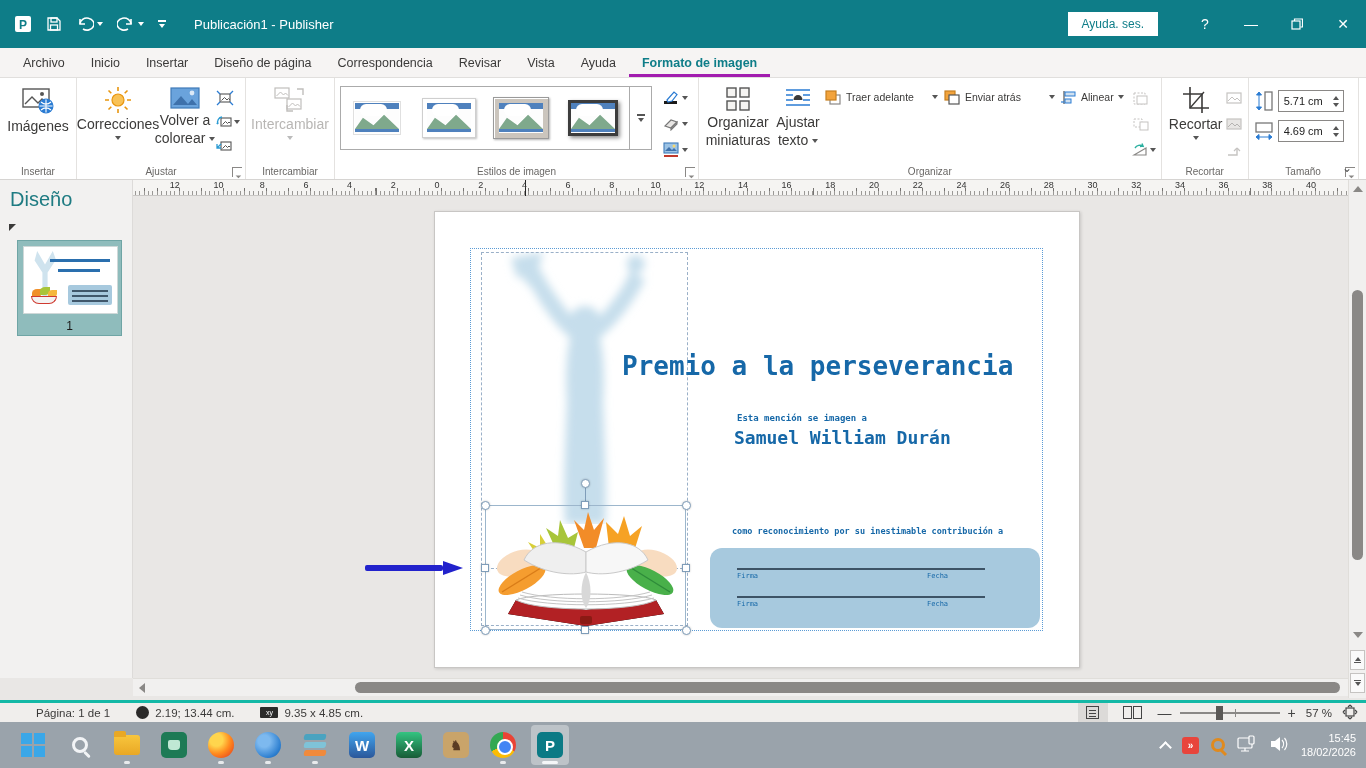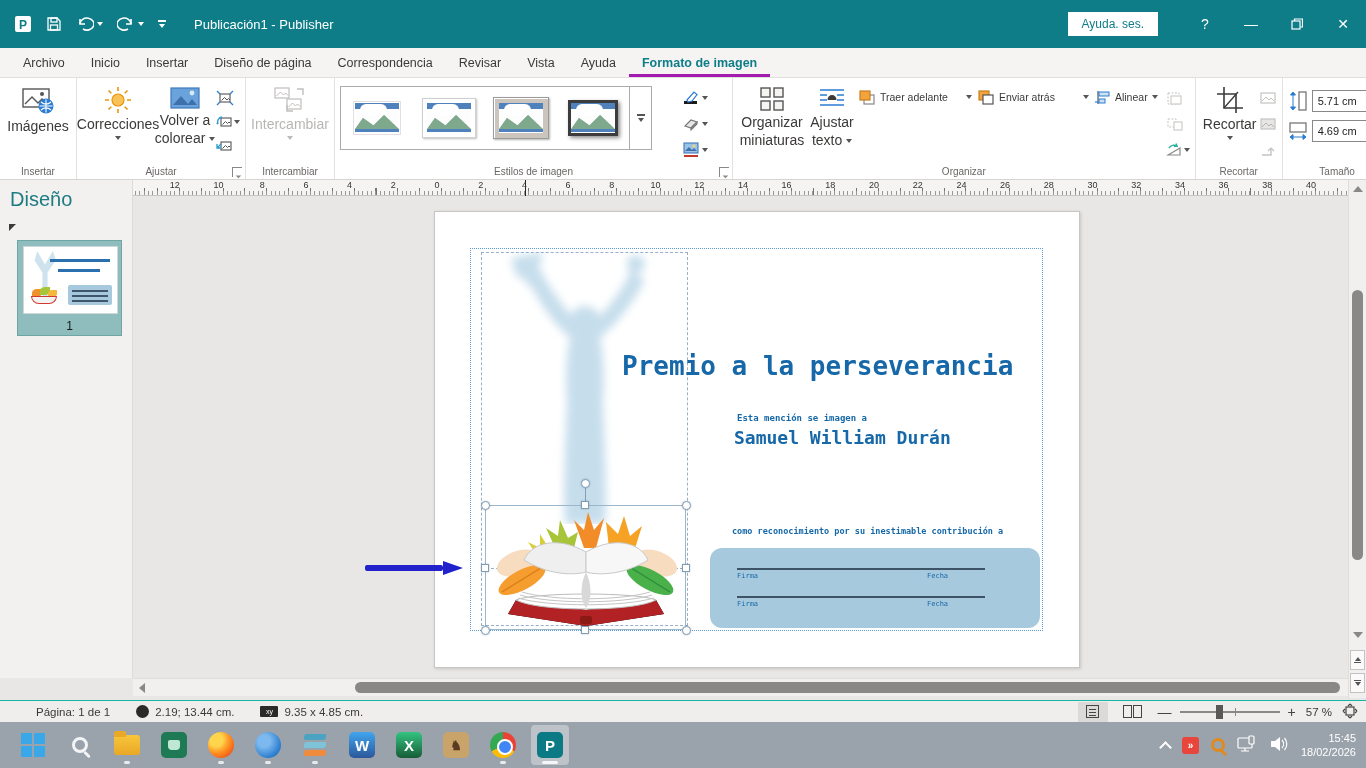--- a/index.html
+++ b/index.html
@@ -130,21 +130,21 @@
   .vscroll { position:absolute; right:0; top:180px; width:18px; height:518px; background:#f1f0ef; border-left:1px solid #e0deda; }
   .vthumb { position:absolute; left:3px; top:110px; width:11px; height:270px; background:#8a8886; border-radius:6px; }
   .varrow { position:absolute; left:4px; width:0; height:0; border-left:5px solid transparent; border-right:5px solid transparent; }
   .vpbtn { position:absolute; left:1px; width:15px; height:20px; border:1px solid #c5c3c1; background:#fafafa; display:flex; align-items:center; justify-content:center; flex-direction:column; gap:1px; }
   .vpbtn .bar { width:7px; height:1px; background:#555; }
   .hscroll { position:absolute; left:133px; top:678px; width:1215px; height:18px; background:#f1f0ef; border-top:1px solid #e0deda; }
   .hthumb { position:absolute; left:222px; top:3px; width:985px; height:11px; background:#8a8886; border-radius:6px; }
   .harrow { position:absolute; top:4px; width:0; height:0; border-top:5px solid transparent; border-bottom:5px solid transparent; }
 
   
-  .statusbar { position:absolute; left:0; top:700px; width:1366px; height:22px; background:#f0eeec; border-top:1px solid #14b8a6; display:flex; align-items:center; font-size:11.5px; color:#3b3a39; }
+  .statusbar { position:absolute; left:0; top:700px; width:1366px; height:22px; background:#f0eeec; border-top:3px solid #14b8a6; display:flex; align-items:center; font-size:11.5px; color:#3b3a39; }
   .sb-item { display:flex; align-items:center; gap:6px; margin-left:26px; }
   .sb-circle { width:13px; height:13px; border-radius:50%; background:#2b2a29; }
   .sb-xy { width:18px; height:11px; background:#2b2a29; color:#fff; font-size:7px; display:flex; align-items:center; justify-content:center; border-radius:1px; }
   .sb-right { position:absolute; right:8px; display:flex; align-items:center; gap:10px; }
   .sb-viewbtn { width:30px; height:20px; display:flex; align-items:center; justify-content:center; }
   .sb-viewbtn.active { background:#dcdad8; }
   .pageicon { width:13px; height:13px; border:1px solid #444; position:relative; }
   .pageicon::after { content:""; position:absolute; left:2px; top:3px; right:2px; height:1px; background:#444; box-shadow:0 3px 0 #444, 0 6px 0 #444; }
   .spreadicon { display:flex; gap:1px; }
   .spreadicon .pg { width:9px; height:13px; border:1px solid #444; }
@@ -326,21 +326,21 @@
           <rect x="14" y="13" width="14" height="10" fill="#fff" stroke="#c0bebc" stroke-width="1.2"></rect>
           <path d="M15.5 21 l4-4 3 3 2-2 2.5 2.5" fill="none" stroke="#c0bebc"></path>
           <path d="M24 3 h6 v6 M20 25 h-6 v-6" stroke="#c0bebc" stroke-width="1.4" fill="none"></path>
         </svg>
         <span class="lbl">Intercambiar</span>
         <span class="tdk gray"></span>
       </div>
       <span class="rgroup-label">Intercambiar</span>
     </div>
 
-    <div class="rgroup" style="padding-right:24px;gap:20px;">
+    <div class="rgroup" style="padding-right:10px;">
       <div class="gallery">
         <div class="gal-item">
             <div class="frame1">
               <div class="pic">
                 <div class="sky"></div>
                 <div class="cloud"></div>
                 <div class="mtn"></div>
                 <div class="base"></div>
               </div>
             </div>

